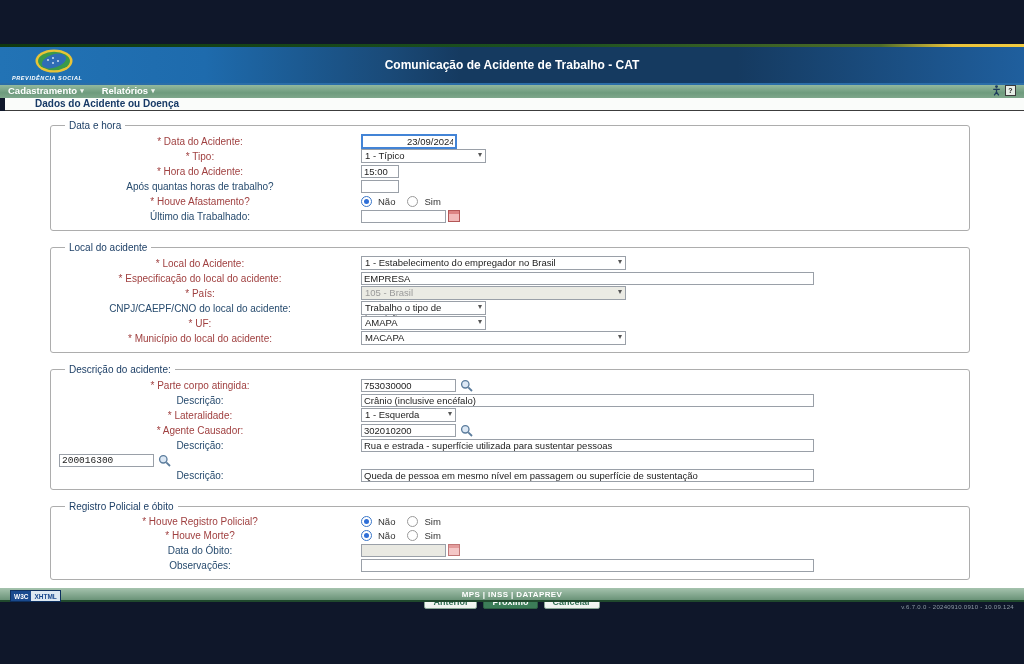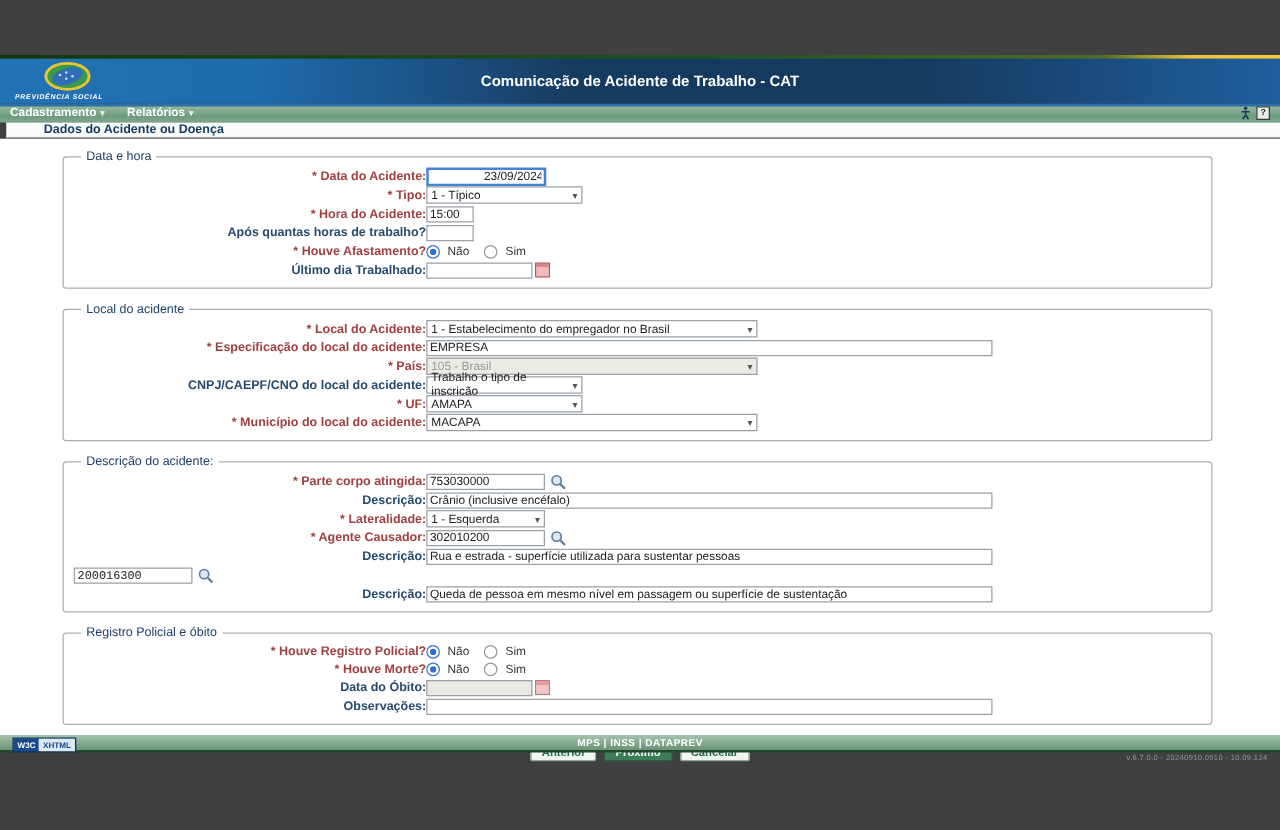--- a/index.html
+++ b/index.html
@@ -1,16 +1,16 @@
 <!DOCTYPE html>
 <html><head>
 <meta charset="utf-8">
 <style>
   html,body{margin:0;padding:0;background:#000;}
-  .stage{position:relative;width:1024px;height:664px;background:#404040;overflow:hidden;
+  .stage{position:relative;width:1024px;height:664px;background:#0f172a;overflow:hidden;
          font-family:"Liberation Sans",sans-serif;}
   
   .strip{position:absolute;top:44px;left:0;right:0;height:3px;
          background:linear-gradient(90deg,#10380f 0%,#1d5220 55%,#4e6c28 86%,#e9c23a 93%,#f2cc41 100%);}
   
   .header{position:absolute;top:47px;left:0;right:0;height:36px;
           background:linear-gradient(90deg,#2273b5 0%,#1e6bad 20%,#1a4a78 38%,#153a60 45%,#153a60 72%,#1f5f9e 100%);}
   .logo{position:absolute;left:12px;top:2px;width:120px;}
   .logo svg{display:block;margin-left:22px;}
   .logo-text{font-size:5.5px;font-style:italic;font-weight:bold;color:#fff;letter-spacing:.6px;margin-top:1px;}
@@ -28,30 +28,30 @@
   
   .crumbrow{position:absolute;top:98px;left:5px;right:0;height:13px;background:#fafcfa;
             border-bottom:1px solid #3c3c3c;box-sizing:border-box;}
   .crumb{margin-left:30px;font-size:10px;font-weight:bold;color:#173a66;line-height:12px;}
   
   .content{position:absolute;top:111px;left:0;right:0;height:477px;background:#fff;
            padding-top:9px;box-sizing:border-box;}
   fieldset{margin:0 54px 11px 50px;border:1px solid #adadad;border-radius:3px;padding:3px 8px 6px 8px;}
   legend{font-size:10px;font-weight:normal;color:#1d3f66;padding:0 4px;margin-left:6px;}
   .row{display:flex;align-items:center;height:14px;margin-bottom:1px;}
-  .lbl{width:282px;text-align:right;font-size:10px;font-weight:bold;color:#274b6e;
-       padding-right:0;flex:none;}
+  .lbl{width:282px;text-align:center;font-size:10px;font-weight:normal;color:#274b6e;
+       padding-right:20px;flex:none;}
   .lbl.req{color:#a04040;}
   .fld{display:flex;align-items:center;gap:2px;}
   input.txt{height:13px;border:1px solid #9aa0a8;font-size:9.5px;padding:0 2px;
             font-family:inherit;color:#222;box-sizing:border-box;background:#fff;}
   input.txt.focus{border:2px solid #4384d6;height:15px;}
   input.txt.dis{background:#e9e9e2;}
   .select{height:14px;border:1px solid #9aa0a8;background:#fff;font-size:9.5px;color:#222;
-          display:flex;align-items:center;justify-content:space-between;padding:0 3px;
+          display:flex;align-items:flex-start;justify-content:space-between;padding:0 3px;
           box-sizing:border-box;cursor:pointer;}
   .select .chev{font-size:8px;color:#555;margin-left:4px;}
   .select.dis{background:#ebebe4;color:#9a9a9a;cursor:default;}
   .radio{width:11px;height:11px;border-radius:50%;border:1px solid #9a9a9a;background:#fff;
          box-sizing:border-box;display:inline-block;position:relative;cursor:pointer;}
   .radio.on{border-color:#3a76c8;}
   .radio.on::after{content:"";position:absolute;left:2px;top:2px;width:5px;height:5px;
                    border-radius:50%;background:#2f6fd8;}
   .radio-label{font-size:9.5px;color:#333;margin:0 10px 0 4px;}
   .cal{width:12px;height:12px;border:1px solid #b35656;box-sizing:border-box;cursor:pointer;

